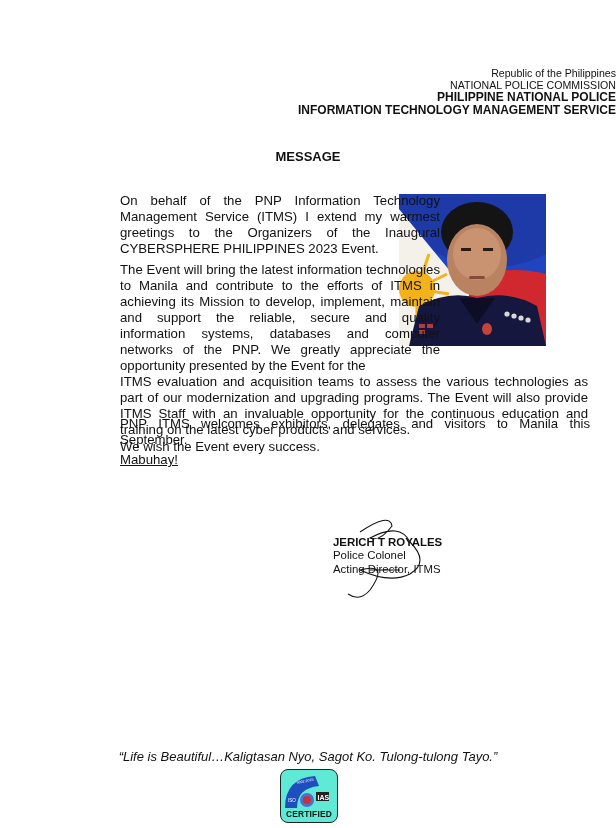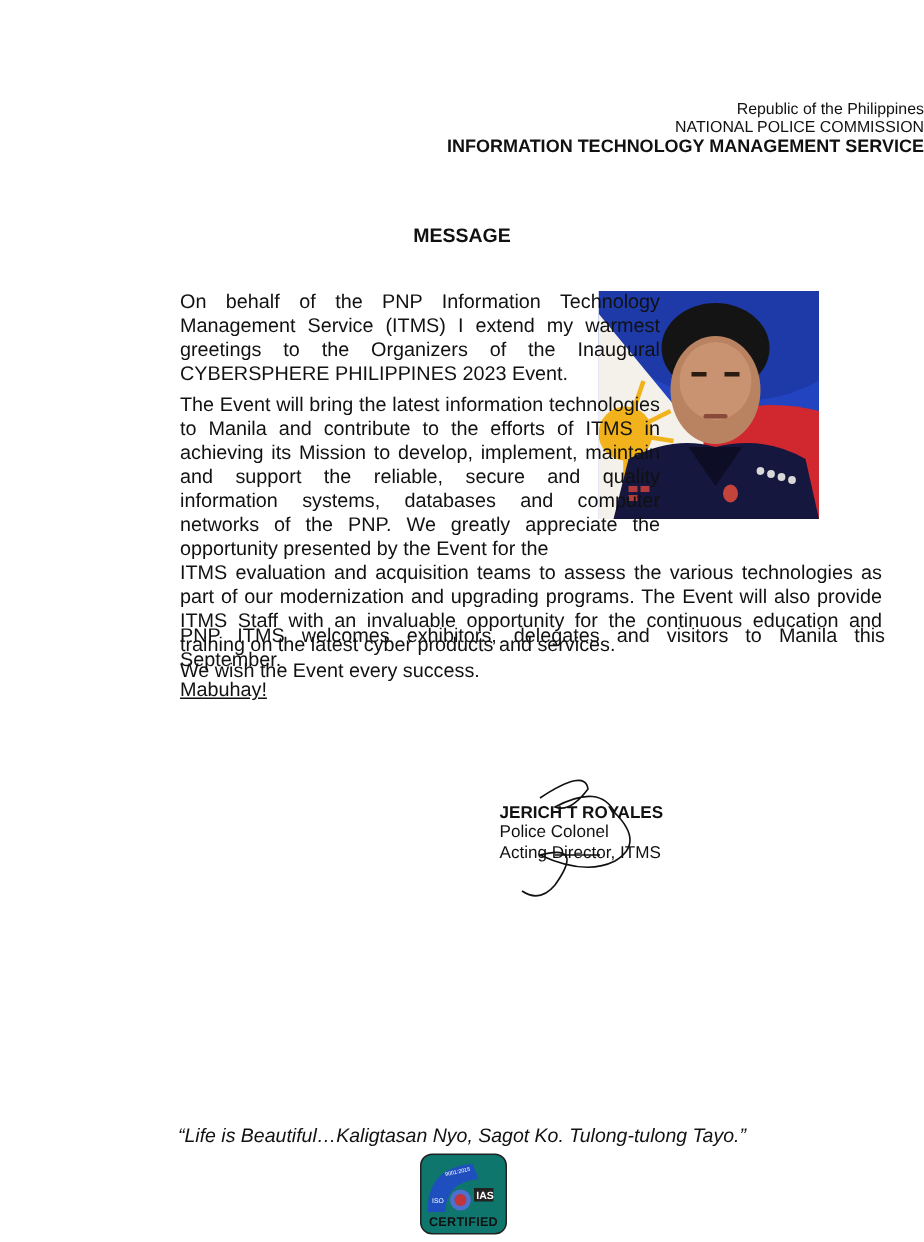--- a/index.html
+++ b/index.html
@@ -19,30 +19,31 @@
   .p2 .wrapped { display: block; width: 320px; }
   .p3 { top: 416px; width: 470px; }
   .p4 { top: 439px; width: 470px; }
   .p5 { top: 452px; width: 470px; text-decoration: underline; }
   .sig { position: absolute; left: 333px; top: 536px; font-size: 11.4px; line-height: 13.4px; }
   .sig .name { font-weight: bold; }
   .sig-scribble { position: absolute; left: 330px; top: 512px; width: 120px; height: 90px; }
   .motto { position: absolute; top: 749px; left: 0; width: 616px; text-align: center; font-style: italic; font-size: 13px; }
   .badge {
     position: absolute; left: 280px; top: 769px; width: 58px; height: 54px;
-    border: 1.6px solid #222; border-radius: 8px; box-sizing: border-box; background: #0f766e; overflow: hidden;
+    border: 1.6px solid #222; border-radius: 8px; box-sizing: border-box; background: #5eead4; overflow: hidden;
   }
   .badge-label { position: absolute; left: 0; width: 100%; bottom: 3px; text-align: center; font-weight: bold; font-size: 8.4px; letter-spacing: 0.2px; }
 </style>
 </head>
 <body>
 
 <div class="header">
   <div>Republic of the Philippines</div>
   <div>NATIONAL POLICE COMMISSION</div>
+  <div class="b">PHILIPPINE NATIONAL POLICE</div>
   <div class="b">INFORMATION TECHNOLOGY MANAGEMENT SERVICE</div>
 </div>
 
 <div class="title">MESSAGE</div>
 
 <div class="photo">
   <svg width="147" height="152" viewBox="0 0 147 152">
     <rect x="0" y="0" width="147" height="152" fill="#2244c0"></rect>
     <path d="M0 0 L147 0 L147 60 Q110 80 60 70 L0 40 Z" fill="#1d3aa8"></path>
     <path d="M60 85 Q110 70 147 80 L147 152 L60 152 Z" fill="#d0282e"></path>

